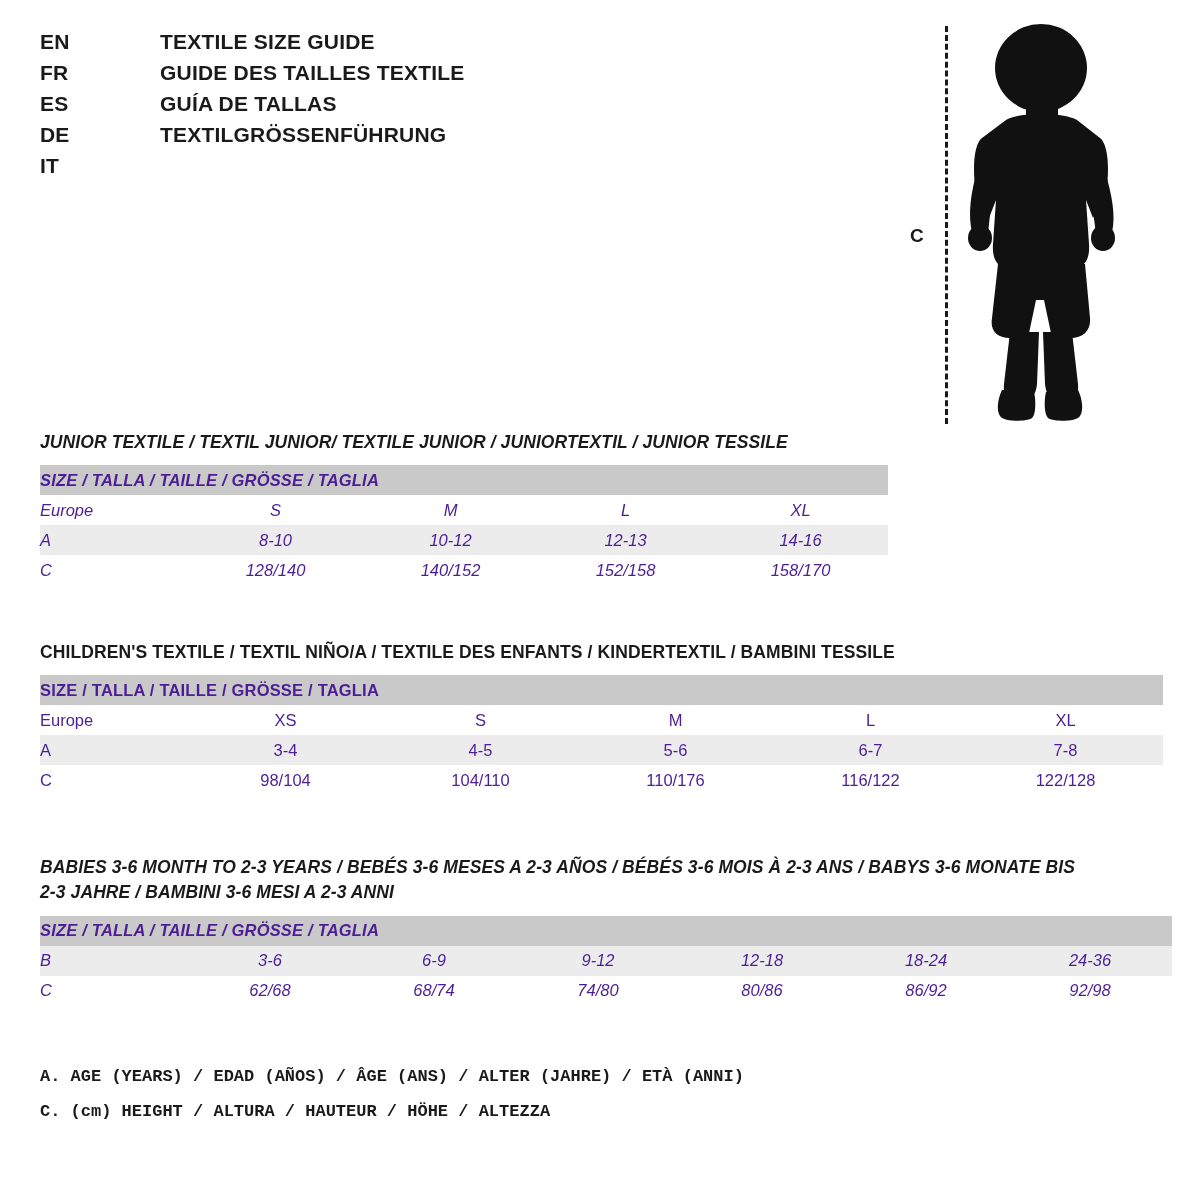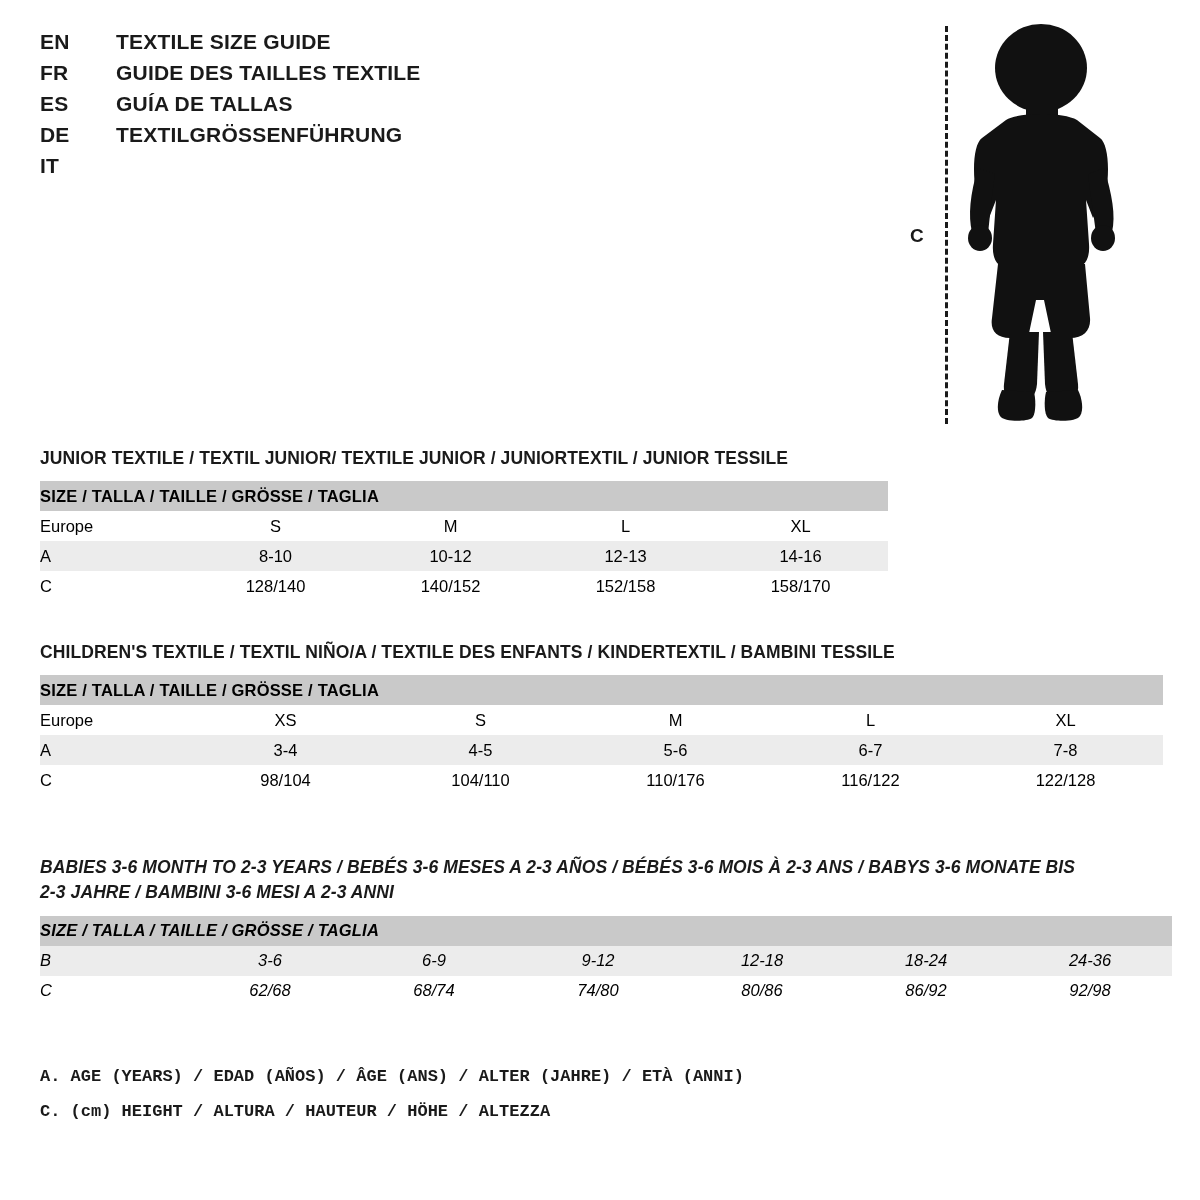--- a/index.html
+++ b/index.html
@@ -40,20 +40,21 @@
     font-weight: 700;
     letter-spacing: 0.2px;
     color: #1a1a1a;
   }
   .lang-title {
     font-size: 21px;
     font-weight: 700;
     letter-spacing: 0.2px;
     color: #1a1a1a;
     white-space: nowrap;
+    margin-left: 44px;
   }
 
   
   .figure-area {
     position: absolute;
     left: 900px;
     top: 10px;
     width: 270px;
     height: 420px;
   }
@@ -92,21 +93,21 @@
     white-space: nowrap;
     margin-bottom: 10px;
     line-height: 1.45;
   }
   table.size-table {
     border-collapse: collapse;
     table-layout: fixed;
   }
   table.size-table td {
     font-size: 16.5px;
-    color: #000000;
+    color: #4c1d95;
     height: 30px;
     padding: 0;
     vertical-align: middle;
   }
   .band {
     background: #c9c9c9;
   }
   .band td {
     font-weight: 700;
     font-size: 16px;
@@ -208,21 +209,21 @@
 
         <path d="M103 314 L132 314 L138 366 C139 376, 135 382, 128 382 L118 382 C110 382, 106 376, 105 366 Z"></path>
 
         <path d="M62 372 C58 380, 56 392, 60 398 C64 404, 86 404, 92 400 C96 396, 96 382, 94 374 Z"></path>
 
         <path d="M106 374 C104 382, 104 396, 108 400 C114 404, 136 404, 140 398 C144 392, 142 380, 138 372 Z"></path>
       </g>
     </svg>
   </div>
 
-  <div class="section" style="top: 446px;">
+  <div class="section" style="top: 430px; font-style: italic;">
     <div class="section-title">JUNIOR TEXTILE / TEXTIL JUNIOR/ TEXTILE JUNIOR / JUNIORTEXTIL / JUNIOR TESSILE</div>
     <table class="size-table">
       <colgroup>
         <col style="width:148px">
         <col style="width:175px">
         <col style="width:175px">
         <col style="width:175px">
         <col style="width:175px">
       </colgroup>
       <tbody>

